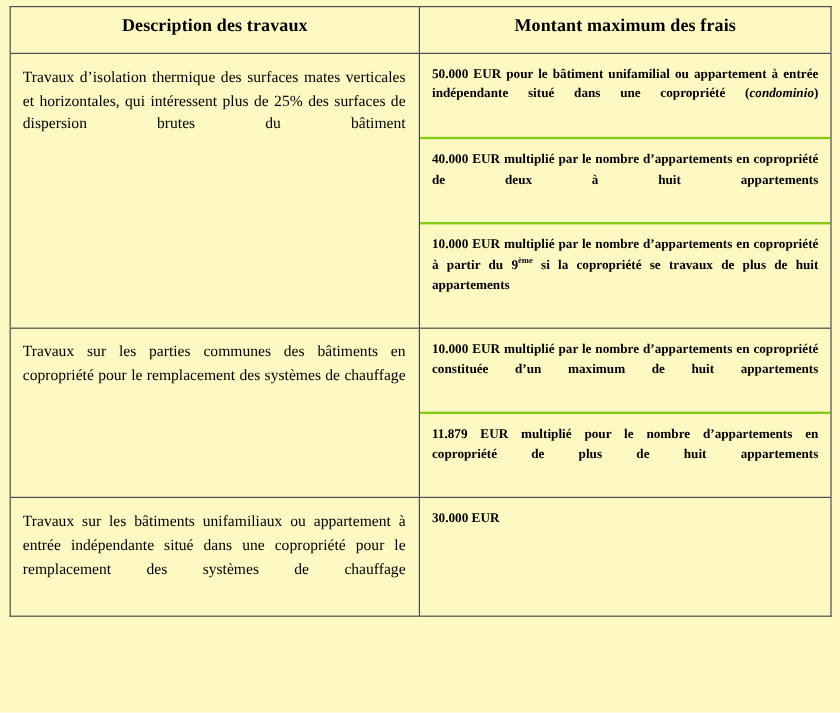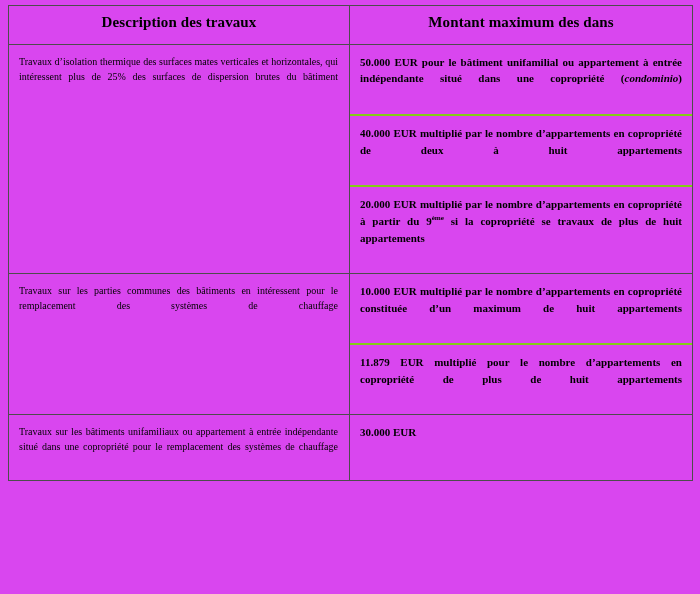--- a/index.html
+++ b/index.html
@@ -11,21 +11,21 @@
     width: 700px;
     height: 594px;
     font-family: "Liberation Serif", "DejaVu Serif", serif;
     color: #000000;
     overflow: hidden;
   }
   .page {
     position: relative;
     width: 700px;
     height: 594px;
-    background: #d946ef;
+    background: #fef9c3;
   }
   table.cost-table {
     position: absolute;
     left: 8px;
     top: 5px;
     width: 684px;
     border-collapse: collapse;
     table-layout: fixed;
     border: 1px solid #4d4d4d;
   }
@@ -50,21 +50,21 @@
     letter-spacing: 0.1px;
   }
   .hdr-cell.left-col {
     border-right: 1px solid #4d4d4d;
   }
 
   
   .desc-cell {
     border-right: 1px solid #4d4d4d;
     padding: 9px 11px 10px 10px;
-    font-size: 10px;
+    font-size: 13px;
     line-height: 1.52;
     text-align: justify;
     text-justify: inter-word;
     hyphens: none;
   }
   .desc-cell.row-sep-top {
     border-top: 1px solid #4d4d4d;
   }
 
   
@@ -120,50 +120,50 @@
 
   <table class="cost-table">
     <colgroup>
       <col class="col-desc">
       <col class="col-amount">
     </colgroup>
 
     <thead>
       <tr>
         <th class="hdr-cell left-col">Description des travaux</th>
-        <th class="hdr-cell">Montant maximum des dans</th>
+        <th class="hdr-cell">Montant maximum des frais</th>
       </tr>
     </thead>
 
     <tbody>
 
       <tr>
         <td class="desc-cell">
           <p>Travaux d’isolation thermique des surfaces mates verticales et horizontales, qui intéressent plus de 25% des surfaces de dispersion brutes du bâtiment</p>
         </td>
         <td class="amount-stack">
 
           <div class="sub-cell">
             <p><span>50.000 EUR pour le bâtiment unifamilial ou appartement à entrée indépendante situé dans une copropriété (</span><span class="italic">condominio</span><span>)</span></p>
           </div>
 
           <div class="sub-cell">
             <p>40.000 EUR multiplié par le nombre d’appartements en copropriété  de deux à huit appartements</p>
           </div>
 
           <div class="sub-cell">
-            <p><span>20.000 EUR multiplié par le nombre d’appartements en copropriété à partir du 9</span><sup>ème</sup><span> si la copropriété se travaux de plus de huit appartements</span></p>
+            <p><span>10.000 EUR multiplié par le nombre d’appartements en copropriété à partir du 9</span><sup>ème</sup><span> si la copropriété se travaux de plus de huit appartements</span></p>
           </div>
 
         </td>
       </tr>
 
       <tr>
         <td class="desc-cell row-sep-top">
-          <p>Travaux sur les parties communes des bâtiments en intéressent pour le remplacement des systèmes de chauffage</p>
+          <p>Travaux sur les parties communes des bâtiments en copropriété pour le remplacement des systèmes de chauffage</p>
         </td>
         <td class="amount-stack row-sep-top">
 
           <div class="sub-cell">
             <p>10.000 EUR multiplié par le nombre d’appartements en copropriété constituée d’un maximum de huit appartements</p>
           </div>
 
           <div class="sub-cell">
             <p>11.879 EUR multiplié pour le nombre d’appartements en copropriété de plus de huit appartements</p>
           </div>

